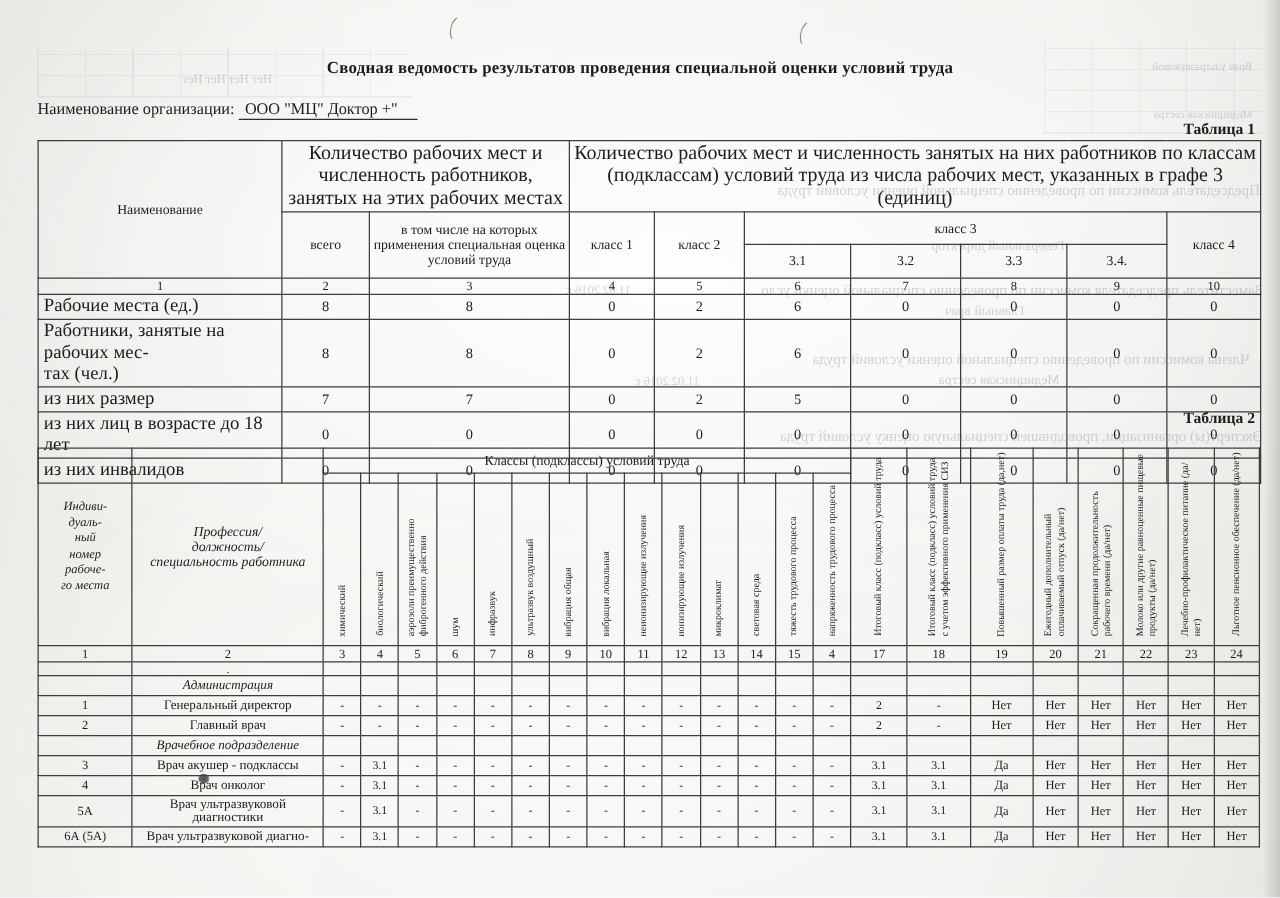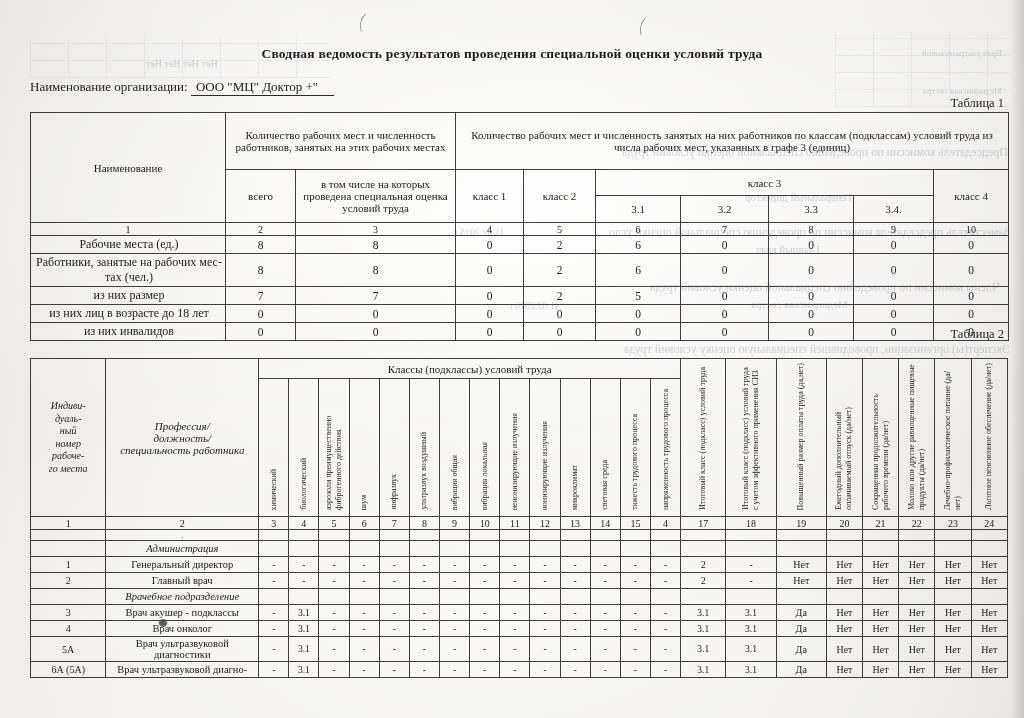--- a/index.html
+++ b/index.html
@@ -20,34 +20,34 @@
     white-space:nowrap;filter:blur(.4px);pointer-events:none;}
   .curve{position:absolute;width:16px;height:22px;border:1.8px solid transparent;
     border-left-color:#8f8f88;border-radius:50%;transform:rotate(14deg);}
   .smudge{position:absolute;width:10px;height:8px;border-radius:50%;opacity:.85;
     background:radial-gradient(circle,#2e2e2e 0%,#565656 55%,transparent 78%);}
 
   .title{position:absolute;top:46px;left:0;width:100%;text-align:center;
     font-weight:bold;font-size:13.5px;letter-spacing:.2px;}
   .orgline{position:absolute;top:79px;left:30px;font-size:13px;}
   .orgname{border-bottom:1px solid #2b2b2b;padding:0 16px 1px 5px;}
-  .cap{position:absolute;right:20px;font-size:12.5px;}
+  .cap{position:absolute;right:20px;font-size:12.5px;font-weight:bold;}
   .cap1{top:96px;} .cap2{top:327px;}
 
   table{border-collapse:collapse;table-layout:fixed;position:absolute;left:30px;
     width:978px;font-size:11px;color:#1c1c1c;}
   td,th{border:1px solid #3e3d3b;padding:1px 2px;font-weight:normal;overflow:hidden;
     text-align:center;vertical-align:middle;}
   #table1{top:112px;} #table2{top:358px;}
 
-  #table1 .g-head{font-size:11px;height:54px;}
+  #table1 .g-head{font-size:16px;height:54px;}
   #table1 .sub-head{font-size:11px;}
   #table1 .r2{height:26px;} #table1 .r3{height:27px;}
   .numsrow td{height:12px;font-size:10px;padding:0 1px;}
-  #table1 tbody .lbl{text-align:center;white-space:pre-line;font-size:12px;padding-left:4px;}
+  #table1 tbody .lbl{text-align:left;white-space:pre-line;font-size:15px;padding-left:4px;}
   #table1 tbody td{height:13px;font-size:11.5px;}
 
   #table2 .banner{height:17px;font-size:11px;}
   #table2 .vrow{height:138px;}
   .vcell{vertical-align:bottom;padding:2px 1px 4px;}
   .vtext{display:inline-block;writing-mode:vertical-rl;transform:rotate(180deg);
     font-size:8px;line-height:1.25;text-align:left;max-height:128px;}
   .rescell .vtext{max-height:148px;}
   .pre{white-space:pre-line;font-style:italic;}
   #t2c1{font-size:10px;line-height:1.25;}
@@ -106,21 +106,21 @@
       <col style="width:75px">
   </colgroup>
   <thead>
     <tr>
       <th rowspan="3">Наименование</th>
       <th colspan="2" class="g-head">Количество рабочих мест и численность работников, занятых на этих рабочих местах</th>
       <th colspan="7" class="g-head">Количество рабочих мест и численность занятых на них работников по классам (подклассам) условий труда из числа рабочих мест, указанных в графе 3 (единиц)</th>
     </tr>
     <tr class="r2">
       <th rowspan="2" class="sub-head">всего</th>
-      <th rowspan="2" class="sub-head">в том числе на которых проведена специальная оценка условий труда</th>
+      <th rowspan="2" class="sub-head">в том числе на которых применения специальная оценка условий труда</th>
       <th rowspan="2">класс 1</th>
       <th rowspan="2">класс 2</th>
       <th colspan="4">класс 3</th>
       <th rowspan="2">класс 4</th>
     </tr>
     <tr class="r3" id="t1-class3-sub-row">
         <th>3.1</th>
         <th>3.2</th>
         <th>3.3</th>
         <th>3.4.</th>

